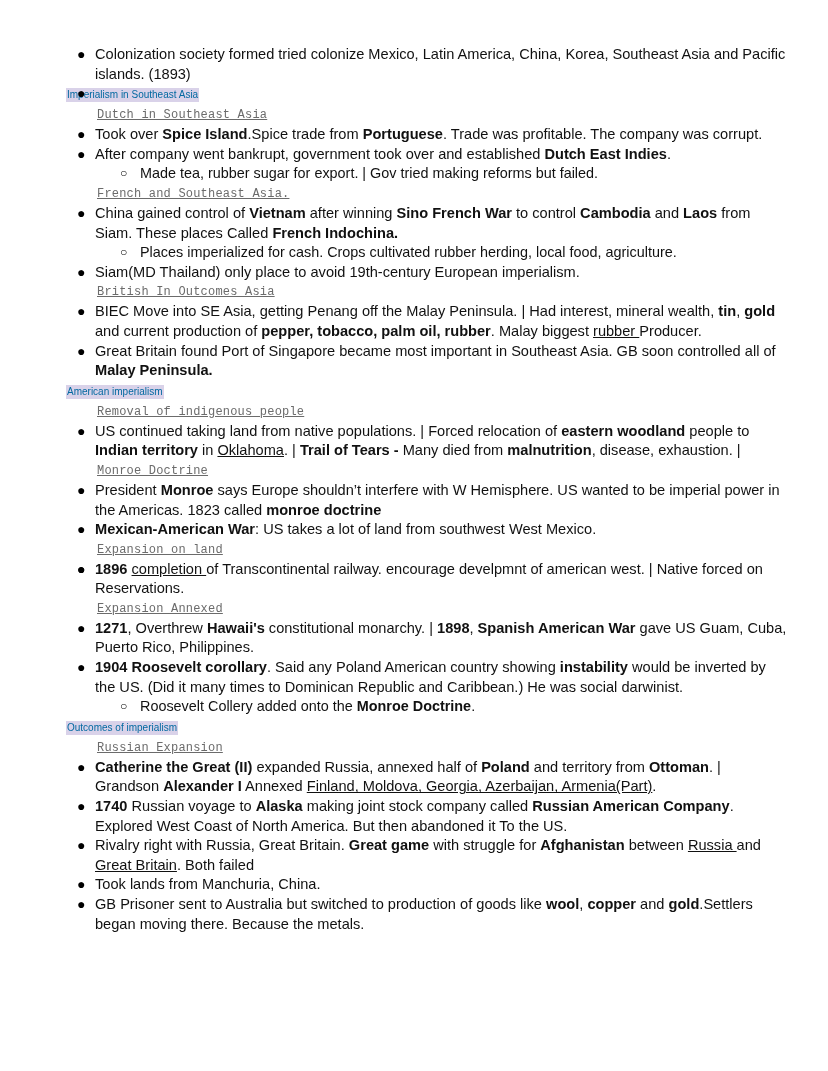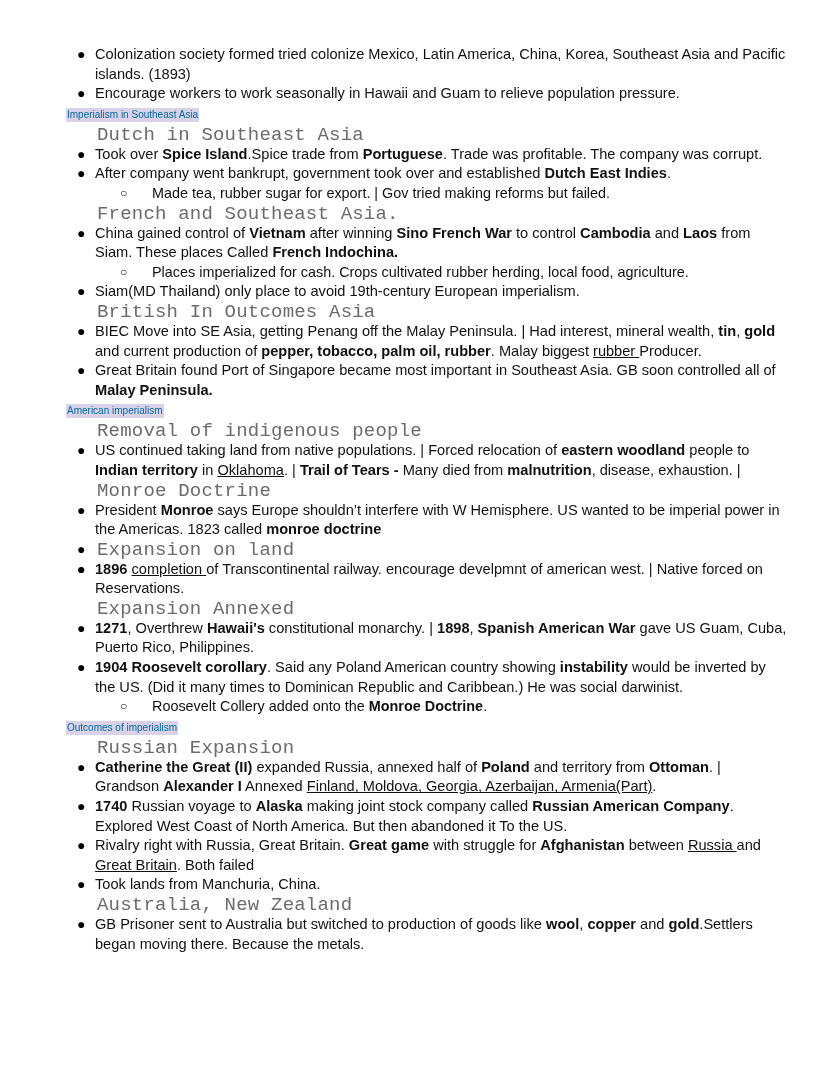--- a/index.html
+++ b/index.html
@@ -38,26 +38,27 @@
   .section-heading .hl{
     background:#d9d2e9;
     padding:1px 1px 2px 1px;
     box-decoration-break:clone;
     -webkit-box-decoration-break:clone;
   }
 
   
   .mono-heading{
     font-family:"Liberation Mono","DejaVu Sans Mono",monospace;
-    font-size:19px;
+    font-size:12px;
     line-height:20px;
     color:#6b6b6b;
     margin:0 0 0 47px;
     letter-spacing:0.2px;
     white-space:pre;
+    text-decoration:underline;
   }
 
   
   .bullet{
     position:relative;
     margin:0 0 0 27px;
     padding-left:18px;
     font-size:14.6px;
     line-height:19.6px;
     color:#111;
@@ -70,59 +71,58 @@
     text-align:left;
     font-size:14px;
     line-height:19.6px;
     color:#000;
   }
   .bullet.lvl1{ margin-left:27px; }
   .bullet.lvl2{ margin-left:70px; padding-left:20px; }
   .bullet.lvl2 > .marker{
     font-size:12px;
   }
-  .bullet.lvl2 .txt{ font-size:14.4px;margin-left:12px; }
+  .bullet.lvl2 .txt{ font-size:14.4px; }
 
   .txt b{ font-weight:700; }
   .txt u{ text-decoration:underline; text-underline-offset:1px; }
 </style>
 </head>
 <body>
 
 <div id="doc">
   <div class="page-body" id="page-body">
       <div class="bullet lvl1"><span class="marker">●</span><span class="txt"><span class="sp-inline">Colonization society formed tried colonize Mexico, Latin America, China, Korea, Southeast Asia and Pacific islands. (1893)</span></span></div>
-      <div class="bullet lvl1"><span class="marker">●</span><span class="txt"><span class="sp-inline">Encourage workers to work seasonally in Hawaii and Guam to relieve population pressure.</span></span></div>
+      <div class="bullet lvl1"><span class="marker">●</span></div>
       <div class="section-heading"><span class="hl">Imperialism in Southeast Asia</span></div>
       <div class="mono-heading">Dutch in Southeast Asia</div>
       <div class="bullet lvl1"><span class="marker">●</span><span class="txt"><span class="sp-inline">Took over </span><b>Spice Island</b><span class="sp-inline">.Spice trade from </span><b>Portuguese</b><span class="sp-inline">. Trade was profitable. The company was corrupt.</span></span></div>
       <div class="bullet lvl1"><span class="marker">●</span><span class="txt"><span class="sp-inline">After company went bankrupt, government took over and established </span><b>Dutch East Indies</b><span class="sp-inline">.</span></span></div>
       <div class="bullet lvl2"><span class="marker">○</span><span class="txt"><span class="sp-inline">Made tea, rubber sugar for export.  |  Gov tried making reforms but failed.</span></span></div>
       <div class="mono-heading">French and Southeast Asia.</div>
       <div class="bullet lvl1"><span class="marker">●</span><span class="txt"><span class="sp-inline">China gained control of </span><b>Vietnam</b><span class="sp-inline"> after winning </span><b>Sino French War</b><span class="sp-inline"> to control </span><b>Cambodia</b><span class="sp-inline"> and </span><b>Laos</b><span class="sp-inline"> from Siam. These places Called </span><b>French Indochina.</b></span></div>
       <div class="bullet lvl2"><span class="marker">○</span><span class="txt"><span class="sp-inline">Places imperialized for cash. Crops cultivated rubber herding, local food, agriculture.</span></span></div>
       <div class="bullet lvl1"><span class="marker">●</span><span class="txt"><span class="sp-inline">Siam(MD Thailand) only place to avoid 19th-century European imperialism.</span></span></div>
       <div class="mono-heading">British In Outcomes Asia</div>
       <div class="bullet lvl1"><span class="marker">●</span><span class="txt"><span class="sp-inline">BIEC Move into SE Asia, getting Penang off the Malay Peninsula.  |  Had interest, mineral wealth, </span><b>tin</b><span class="sp-inline">, </span><b>gold</b><span class="sp-inline"> and current production of </span><b>pepper, tobacco, palm oil, rubber</b><span class="sp-inline">. Malay biggest </span><u>rubber </u><span class="sp-inline">Producer.</span></span></div>
       <div class="bullet lvl1"><span class="marker">●</span><span class="txt"><span class="sp-inline">Great Britain found Port of Singapore became most important in Southeast Asia. GB soon controlled all of </span><b>Malay Peninsula.</b></span></div>
       <div class="section-heading"><span class="hl">American imperialism</span></div>
       <div class="mono-heading">Removal of indigenous people</div>
       <div class="bullet lvl1"><span class="marker">●</span><span class="txt"><span class="sp-inline">US continued taking land from native populations.  |  Forced relocation of </span><b>eastern woodland</b><span class="sp-inline"> people to </span><b>Indian territory</b><span class="sp-inline"> in </span><u>Oklahoma</u><span class="sp-inline">.  |  </span><b>Trail of Tears -</b><span class="sp-inline"> Many died from </span><b>malnutrition</b><span class="sp-inline">, disease, exhaustion.  |</span></span></div>
       <div class="mono-heading">Monroe Doctrine</div>
       <div class="bullet lvl1"><span class="marker">●</span><span class="txt"><span class="sp-inline">President </span><b>Monroe</b><span class="sp-inline"> says Europe shouldn’t interfere with W Hemisphere. US wanted to be imperial power in the Americas. 1823 called </span><b>monroe doctrine</b></span></div>
-      <div class="bullet lvl1"><span class="marker">●</span></div>
+      <div class="bullet lvl1"><span class="marker">●</span><span class="txt"><b>Mexican-American War</b><span class="sp-inline">: US takes a lot of land from southwest West Mexico.</span></span></div>
       <div class="mono-heading">Expansion on land</div>
       <div class="bullet lvl1"><span class="marker">●</span></div>
       <div class="bullet lvl1"><span class="marker">●</span><span class="txt"><b>1896</b><span class="sp-inline"> </span><u>completion </u><span class="sp-inline">of Transcontinental railway. encourage develpmnt of american west.  |  Native forced on Reservations.</span></span></div>
       <div class="mono-heading">Expansion Annexed</div>
       <div class="bullet lvl1"><span class="marker">●</span><span class="txt"><b>1271</b><span class="sp-inline">, Overthrew </span><b>Hawaii's</b><span class="sp-inline"> constitutional monarchy.  |  </span><b>1898</b><span class="sp-inline">, </span><b>Spanish American War</b><span class="sp-inline"> gave US Guam, Cuba, Puerto Rico, Philippines.</span></span></div>
       <div class="bullet lvl1"><span class="marker">●</span><span class="txt"><b>1904 Roosevelt corollary</b><span class="sp-inline">. Said any Poland American country showing </span><b>instability</b><span class="sp-inline"> would be inverted by the US.    (Did it many times to Dominican Republic and Caribbean.) He was social darwinist.</span></span></div>
       <div class="bullet lvl2"><span class="marker">○</span><span class="txt"><span class="sp-inline">Roosevelt Collery added onto the </span><b>Monroe Doctrine</b><span class="sp-inline">.</span></span></div>
       <div class="section-heading"><span class="hl">Outcomes of imperialism</span></div>
       <div class="mono-heading">Russian Expansion</div>
       <div class="bullet lvl1"><span class="marker">●</span><span class="txt"><b>Catherine the Great (II)</b><span class="sp-inline"> expanded Russia, annexed half of </span><b>Poland</b><span class="sp-inline"> and territory from </span><b>Ottoman</b><span class="sp-inline">.  |  Grandson </span><b>Alexander I</b><span class="sp-inline"> Annexed </span><u>Finland, Moldova, Georgia, Azerbaijan, Armenia(Part)</u><span class="sp-inline">.</span></span></div>
       <div class="bullet lvl1"><span class="marker">●</span><span class="txt"><b>1740</b><span class="sp-inline"> Russian voyage to </span><b>Alaska</b><span class="sp-inline"> making joint stock company called </span><b>Russian American Company</b><span class="sp-inline">. Explored West Coast of North America. But then abandoned it To the US.</span></span></div>
       <div class="bullet lvl1"><span class="marker">●</span><span class="txt"><span class="sp-inline">Rivalry right with Russia, Great Britain. </span><b>Great game</b><span class="sp-inline"> with struggle for </span><b>Afghanistan</b><span class="sp-inline"> between </span><u>Russia </u><span class="sp-inline">and </span><u>Great Britain</u><span class="sp-inline">. Both failed</span></span></div>
       <div class="bullet lvl1"><span class="marker">●</span><span class="txt"><span class="sp-inline">Took lands from Manchuria, China.</span></span></div>
-      <div class="mono-heading">Australia, New Zealand</div>
       <div class="bullet lvl1"><span class="marker">●</span><span class="txt"><span class="sp-inline">GB Prisoner sent to Australia but switched to production of goods like </span><b>wool</b><span class="sp-inline">, </span><b>copper</b><span class="sp-inline"> and </span><b>gold</b><span class="sp-inline">.Settlers began moving there. Because the metals.</span></span></div>
     </div>
 </div>
 
 </body></html>

